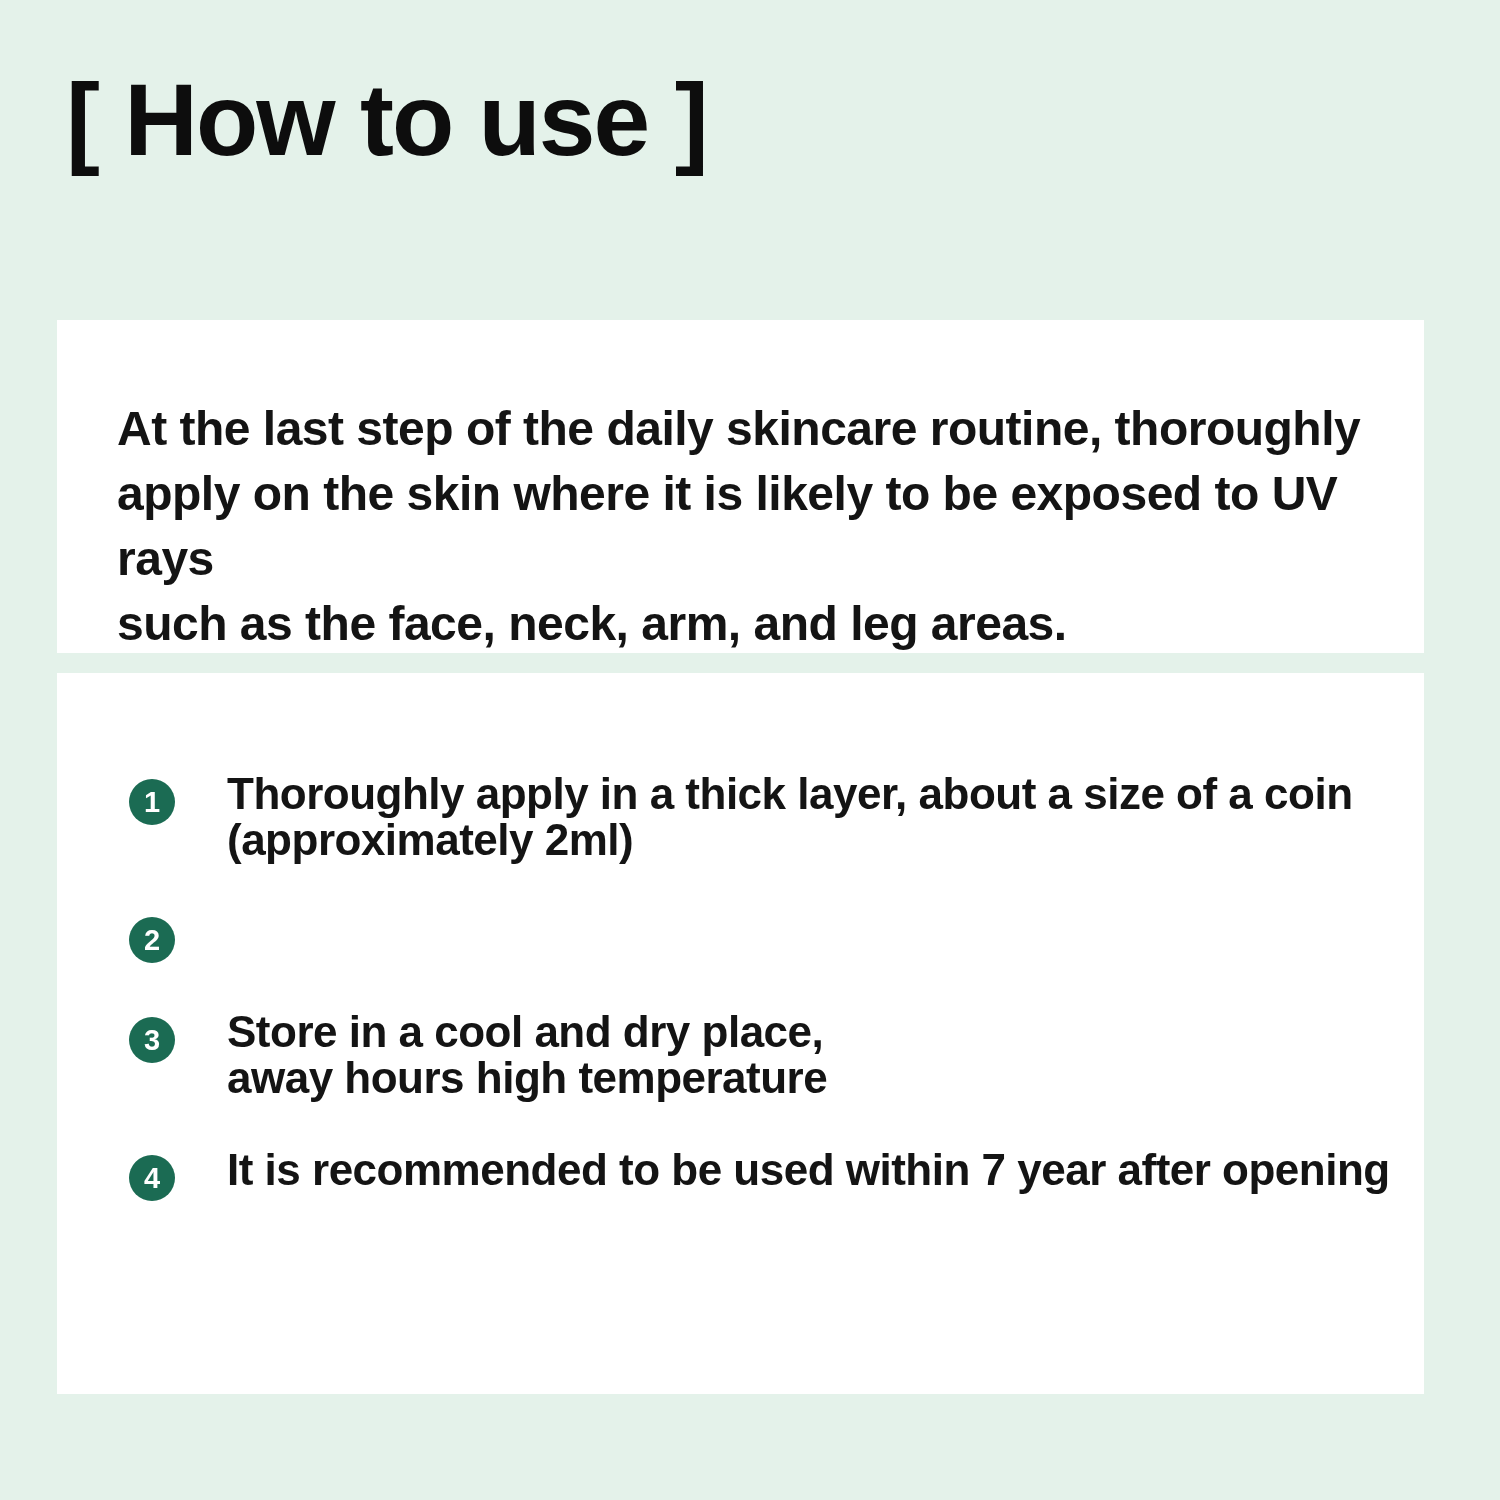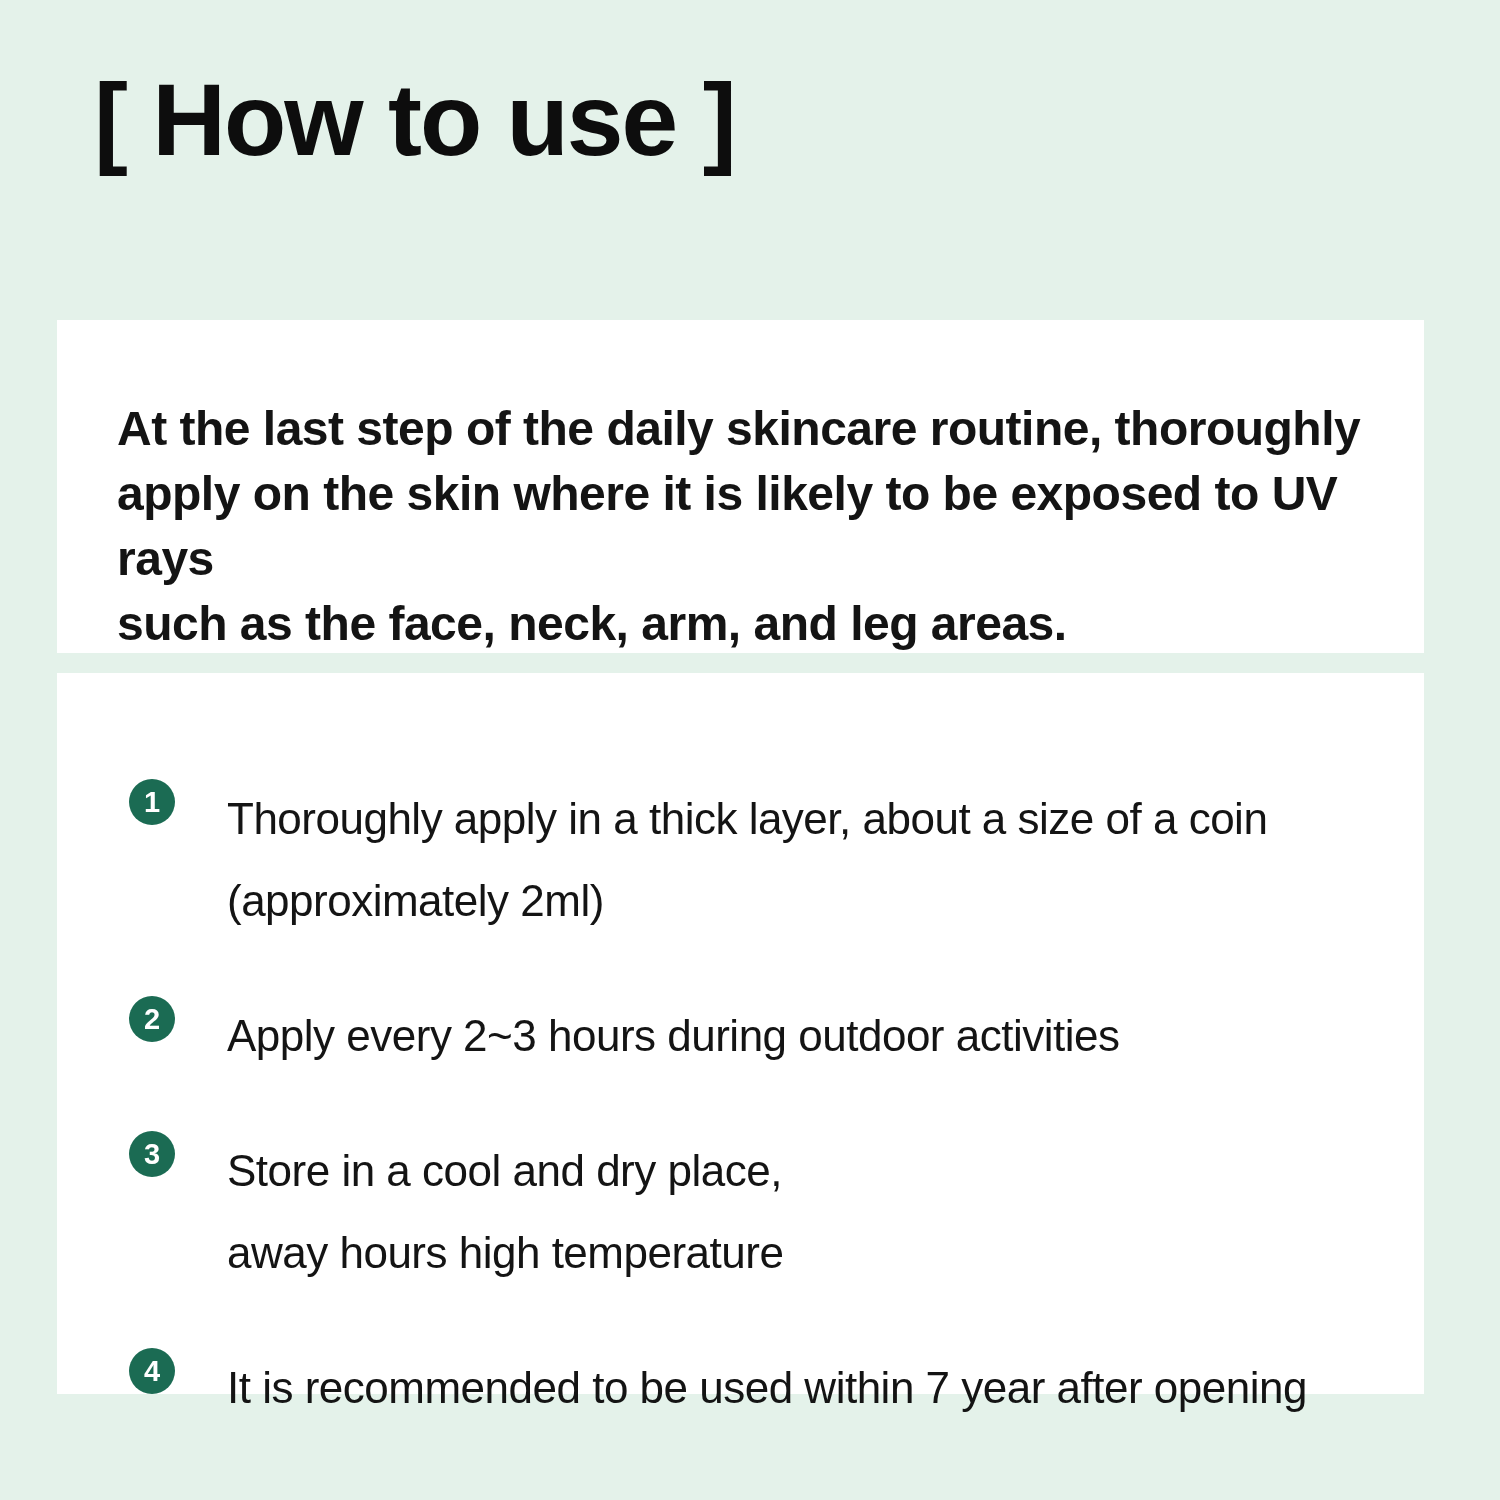--- a/index.html
+++ b/index.html
@@ -17,21 +17,21 @@
     color: var(--text);
   }
   .canvas{
     position:relative;
     width:1500px;
     height:1500px;
     overflow:hidden;
   }
   .page-title{
     position:absolute;
-    left:94px;
+    left:66px;
     top:62px;
     font-size:102px;
     font-weight:800;
     letter-spacing:-2px;
     color:#0d0d0d;
     white-space:nowrap;
   }
   .card{
     position:absolute;
     left:57px;
@@ -75,25 +75,24 @@
     background:var(--badge);
     color:var(--badge-text);
     display:flex;
     align-items:center;
     justify-content:center;
     font-size:29px;
     font-weight:700;
   }
   .step-text{
     font-size:44px;
-    font-weight:400;
-    line-height:82px;
+    font-weight:700;
+    line-height:46px;
     letter-spacing:-0.5px;
     white-space:pre-line;
-    margin-top:7px;
   }
 </style>
 </head>
 <body>
 
 <div class="canvas">
 
   <h1 class="page-title">[ How to use ]</h1>
 
   <section class="card card-intro">
@@ -106,21 +105,20 @@
     <ul class="steps">
 
       <li class="step">
         <span class="step-badge">1</span>
         <span class="step-text">Thoroughly apply in a thick layer, about a size of a coin
 (approximately 2ml)</span>
       </li>
 
       <li class="step">
         <span class="step-badge">2</span>
-        <span class="step-text">Apply every 2~3 hours during outdoor activities</span>
       </li>
 
       <li class="step">
         <span class="step-badge">3</span>
         <span class="step-text">Store in a cool and dry place,
 away hours high temperature</span>
       </li>
 
       <li class="step">
         <span class="step-badge">4</span>

